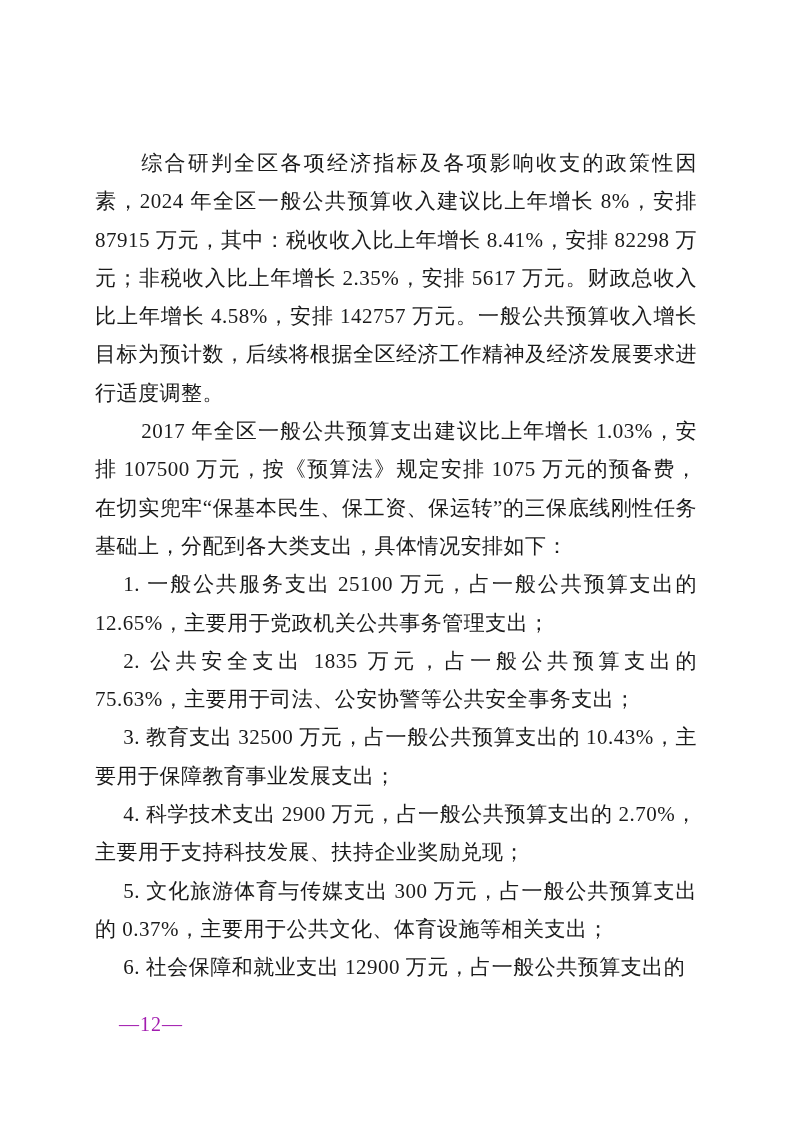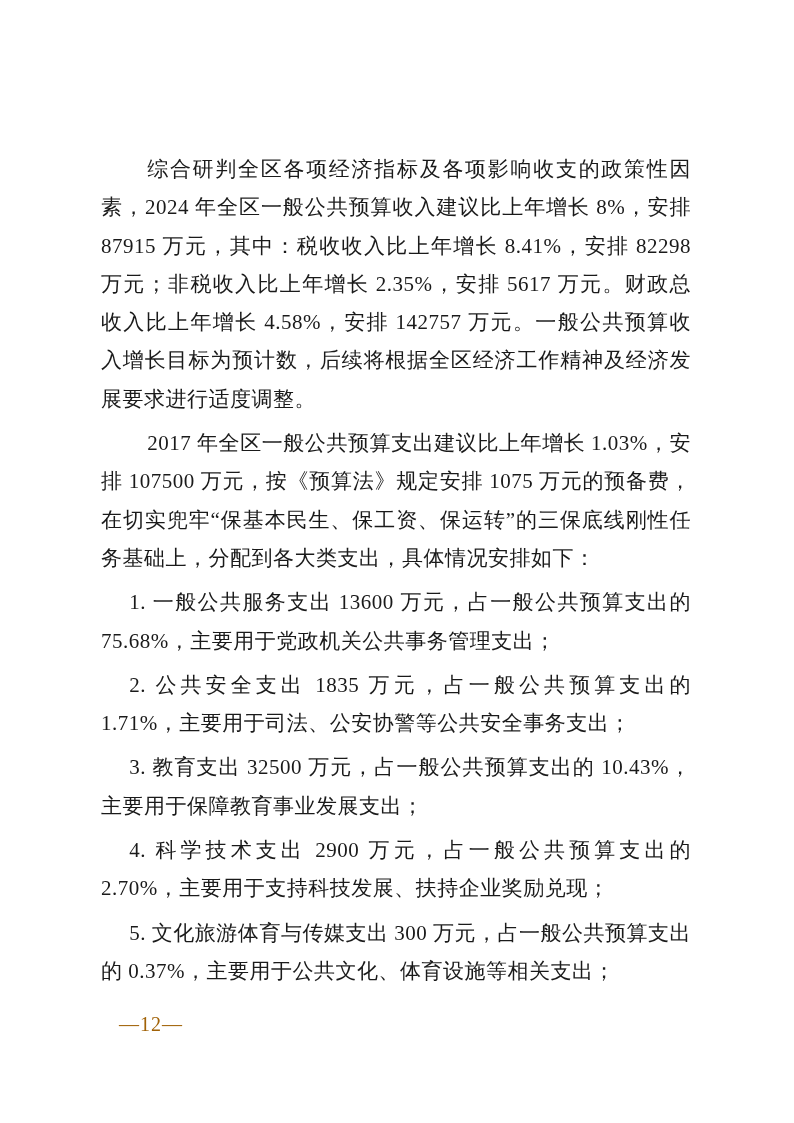--- a/index.html
+++ b/index.html
@@ -18,49 +18,50 @@
   .content {
     position: absolute;
     top: 144px; left: 95px; width: 602px;
     font-size: 21px;
     line-height: 38.3px;
     text-align: justify;
     text-justify: inter-character;
     letter-spacing: 0.5px;
   }
   .para {
-    margin: 6px;
+    margin: 0;
     text-indent: 2.2em;
   }
   .para.item {
     text-indent: 1.35em;
   }
   .page-footer {
     position: absolute;
     left: 0; top: 1012px; width: 794px; height: 30px;
   }
   .page-number {
     position: absolute;
     left: 119px; top: 0;
     font-size: 20px;
     line-height: 24px;
     letter-spacing: 1px;
-    color: #a16207;
+    color: #a21caf;
   }
 </style>
 </head>
 <body>
 
 <div class="page">
   <main class="content">
     <p class="para">综合研判全区各项经济指标及各项影响收支的政策性因素，2024 年全区一般公共预算收入建议比上年增长 8%，安排 87915 万元，其中：税收收入比上年增长 8.41%，安排 82298 万元；非税收入比上年增长 2.35%，安排 5617 万元。财政总收入比上年增长 4.58%，安排 142757 万元。一般公共预算收入增长目标为预计数，后续将根据全区经济工作精神及经济发展要求进行适度调整。</p>
     <p class="para">2017 年全区一般公共预算支出建议比上年增长 1.03%，安排 107500 万元，按《预算法》规定安排 1075 万元的预备费，在切实兜牢“保基本民生、保工资、保运转”的三保底线刚性任务基础上，分配到各大类支出，具体情况安排如下：</p>
-    <p class="para item">1. 一般公共服务支出 13600 万元，占一般公共预算支出的 75.68%，主要用于党政机关公共事务管理支出；</p>
-    <p class="para item">2. 公共安全支出 1835 万元，占一般公共预算支出的 1.71%，主要用于司法、公安协警等公共安全事务支出；</p>
+    <p class="para item">1. 一般公共服务支出 25100 万元，占一般公共预算支出的 12.65%，主要用于党政机关公共事务管理支出；</p>
+    <p class="para item">2. 公共安全支出 1835 万元，占一般公共预算支出的 75.63%，主要用于司法、公安协警等公共安全事务支出；</p>
     <p class="para item">3. 教育支出 32500 万元，占一般公共预算支出的 10.43%，主要用于保障教育事业发展支出；</p>
     <p class="para item">4. 科学技术支出 2900 万元，占一般公共预算支出的 2.70%，主要用于支持科技发展、扶持企业奖励兑现；</p>
     <p class="para item">5. 文化旅游体育与传媒支出 300 万元，占一般公共预算支出的 0.37%，主要用于公共文化、体育设施等相关支出；</p>
+    <p class="para item">6. 社会保障和就业支出 12900 万元，占一般公共预算支出的</p>
   </main>
 
   <footer class="page-footer">
     <span class="page-number">—12—</span>
   </footer>
 </div>
 
 </body></html>

